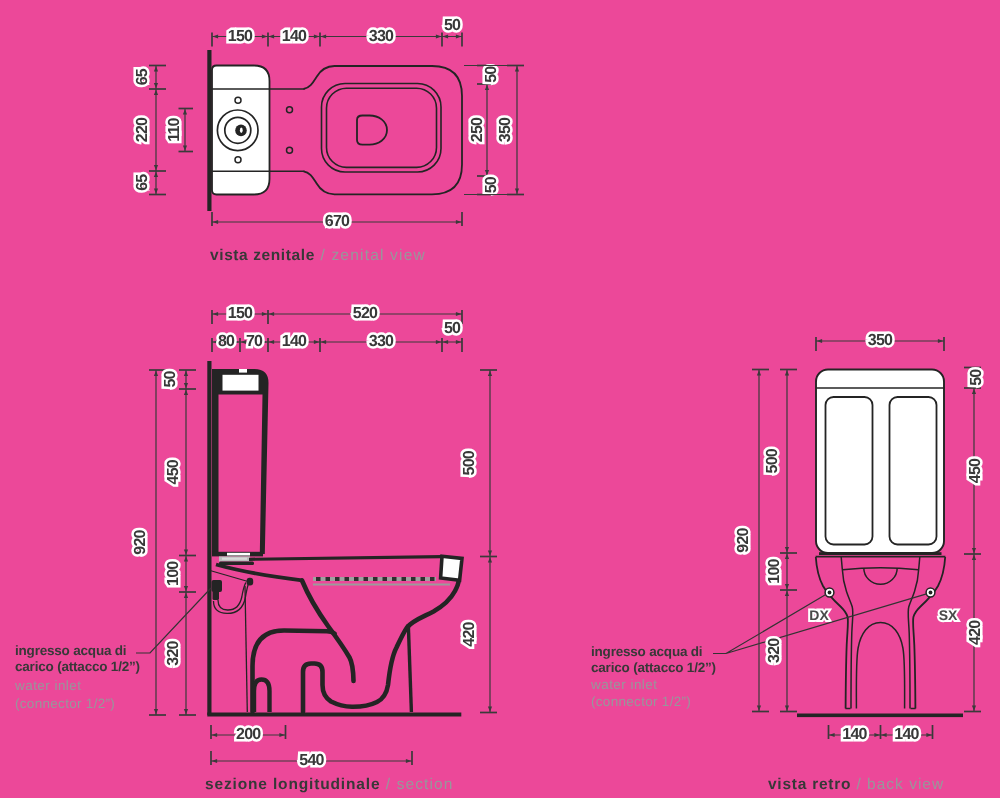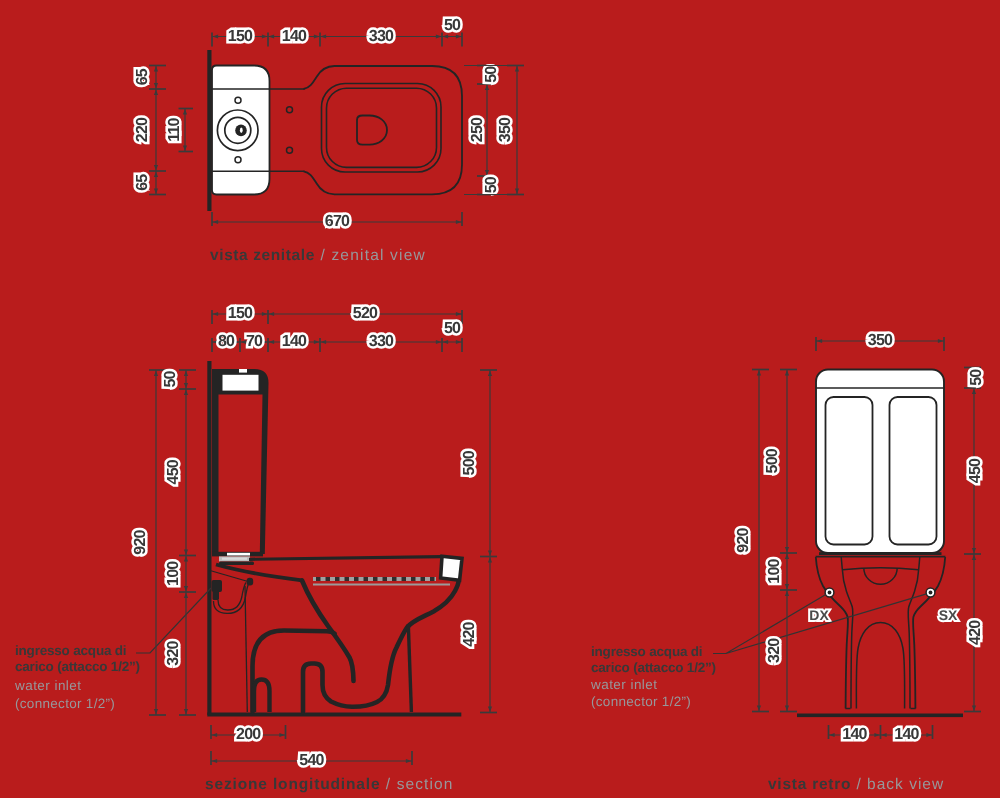--- a/index.html
+++ b/index.html
@@ -1,14 +1,14 @@
 <!DOCTYPE html>
 <html><head><meta charset="utf-8"><style>
 html,body{margin:0;padding:0;background:#ffffff;-webkit-font-smoothing:antialiased;text-rendering:geometricPrecision;}
-#page{position:relative;width:1000px;height:798px;background:#b91c1c;overflow:hidden;}
+#page{position:relative;width:1000px;height:798px;background:#ec4899;overflow:hidden;}
 svg{position:absolute;top:0;left:0;}
 </style></head><body>
 <div id="page">
 <svg width="1000" height="798" viewBox="0 0 1000 798">
 
 <g>
 
 <rect x="207.3" y="50" width="4.2" height="161" fill="#242424"></rect>
 
 <path d="M303.5,89 C310,88 313,82.5 316.5,77 C320,71 326.5,66 334.5,66 L432,66 Q462,66 462,96 L462,164.5 Q462,194.3 432,194.3 L334.5,194.3 C326.5,194.3 320,189.3 316.5,183.3 C313,177.8 310,172.3 303.5,171.3" fill="none" stroke="#242424" stroke-width="1.8"></path>

